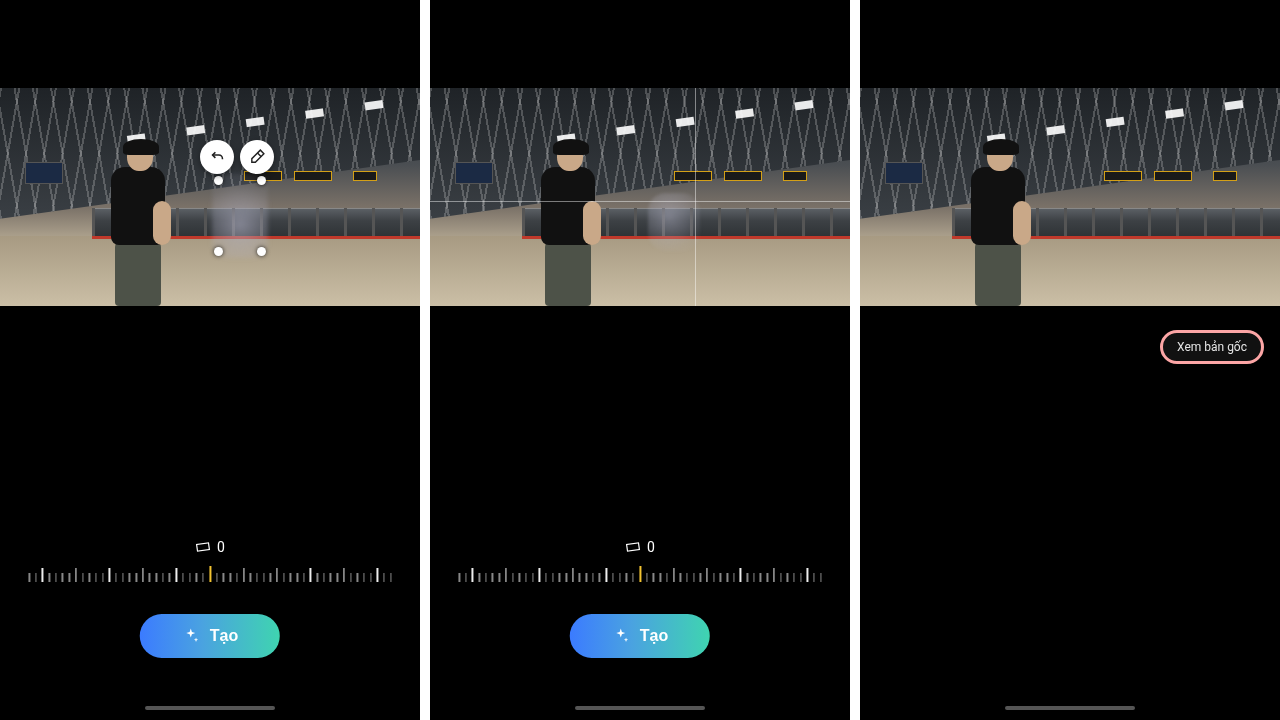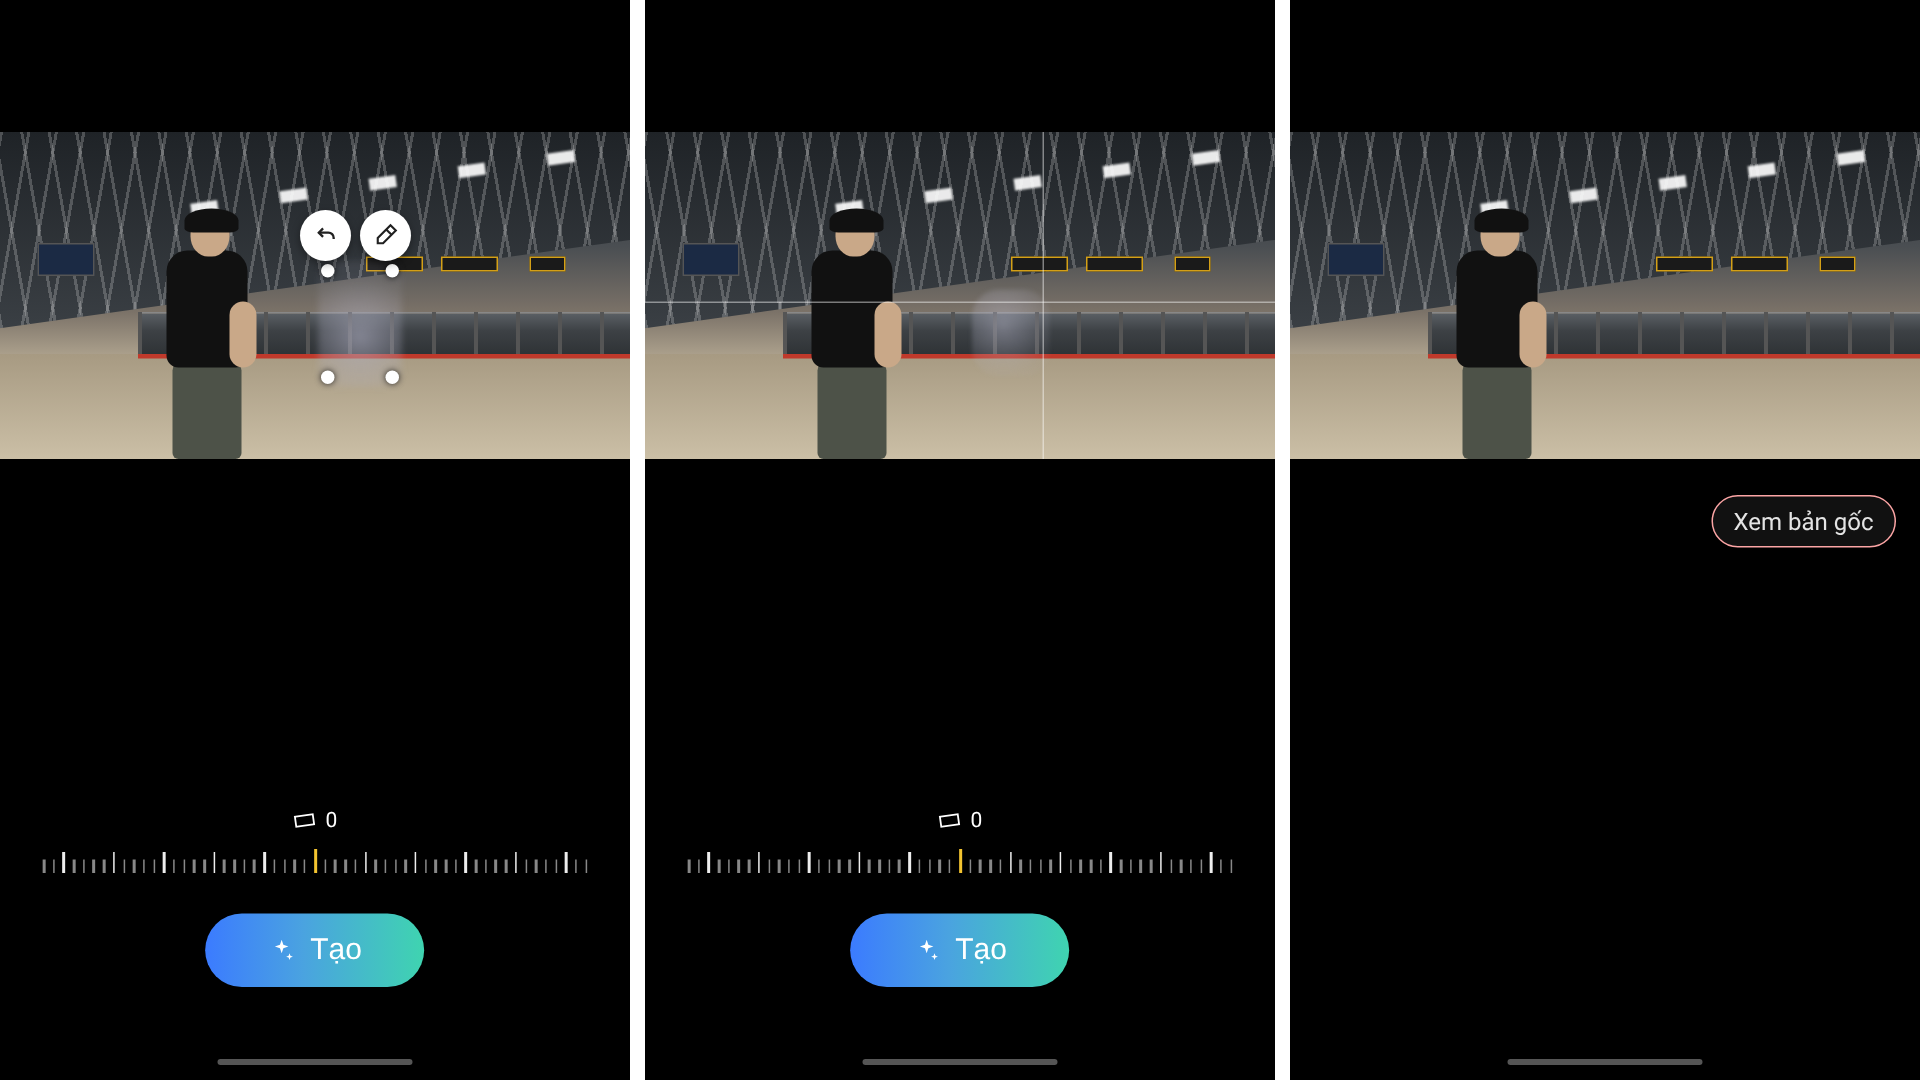--- a/index.html
+++ b/index.html
@@ -202,24 +202,24 @@
     background: radial-gradient(circle at 40% 40%, rgba(190,190,210,0.45), rgba(190,190,210,0.05) 75%);
     filter: blur(1.5px);
     border-radius: 18px;
   }
 
   
   .chip {
     position: absolute;
     top: 330px; right: 16px;
     padding: 7px 14px;
-    border: 1px solid #fca5a5;
+    border: 3px solid #fca5a5;
     border-radius: 20px;
     color: #e4e4e4;
-    font-size: 16px;
+    font-size: 12px;
     background: #111;
     cursor: pointer;
   }
 
   
   .angle-row {
     position: absolute;
     left: 0; right: 0;
     bottom: 165px;
     display: flex;
@@ -253,22 +253,22 @@
   
   .primary-btn {
     position: absolute;
     bottom: 62px;
     left: 50%;
     transform: translateX(-50%);
     padding: 13px 42px;
     border-radius: 30px;
     background: linear-gradient(90deg, #3b7bff 0%, #4aa3e0 45%, #3fd4b0 100%);
     color: #fff;
-    font-size: 20px;
-    font-weight: 400;
+    font-size: 16px;
+    font-weight: 700;
     display: flex;
     align-items: center;
     gap: 10px;
     cursor: pointer;
     border: none;
   }
   .primary-btn svg { width: 18px; height: 18px; }
 
   
   .home-ind {

